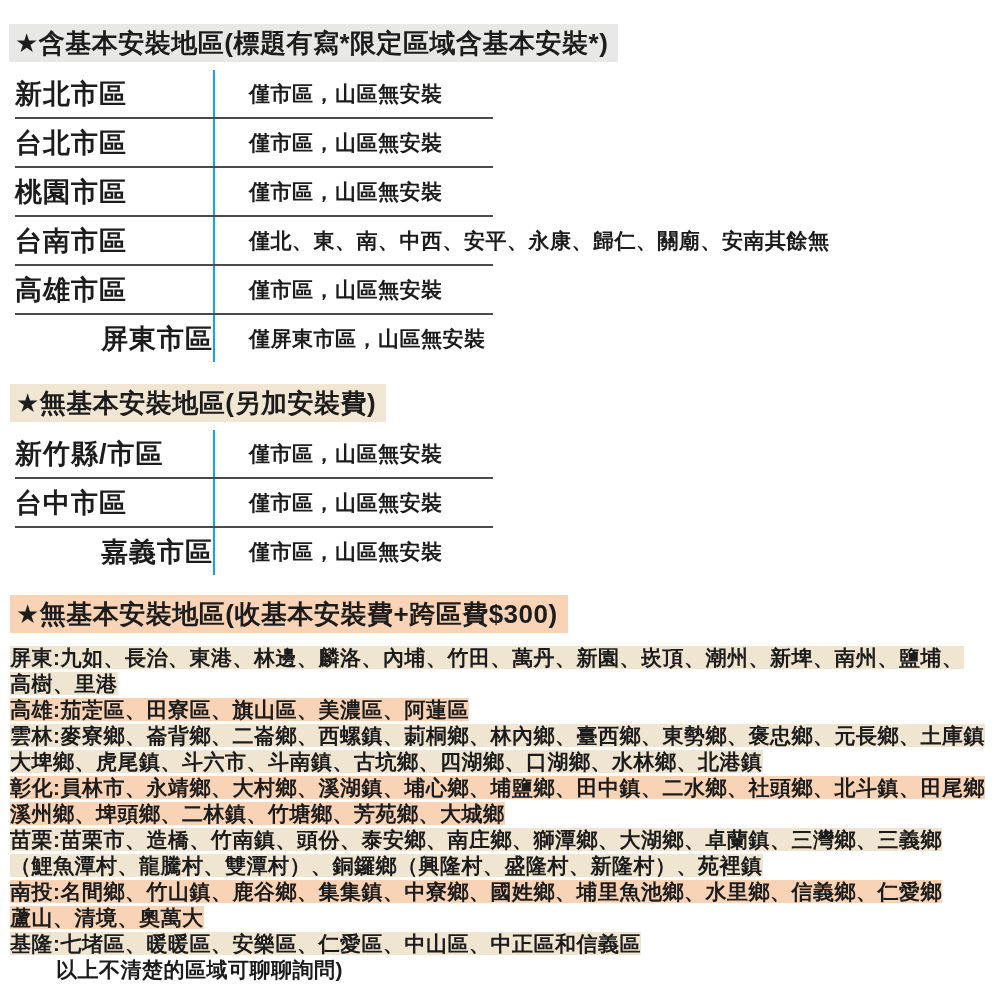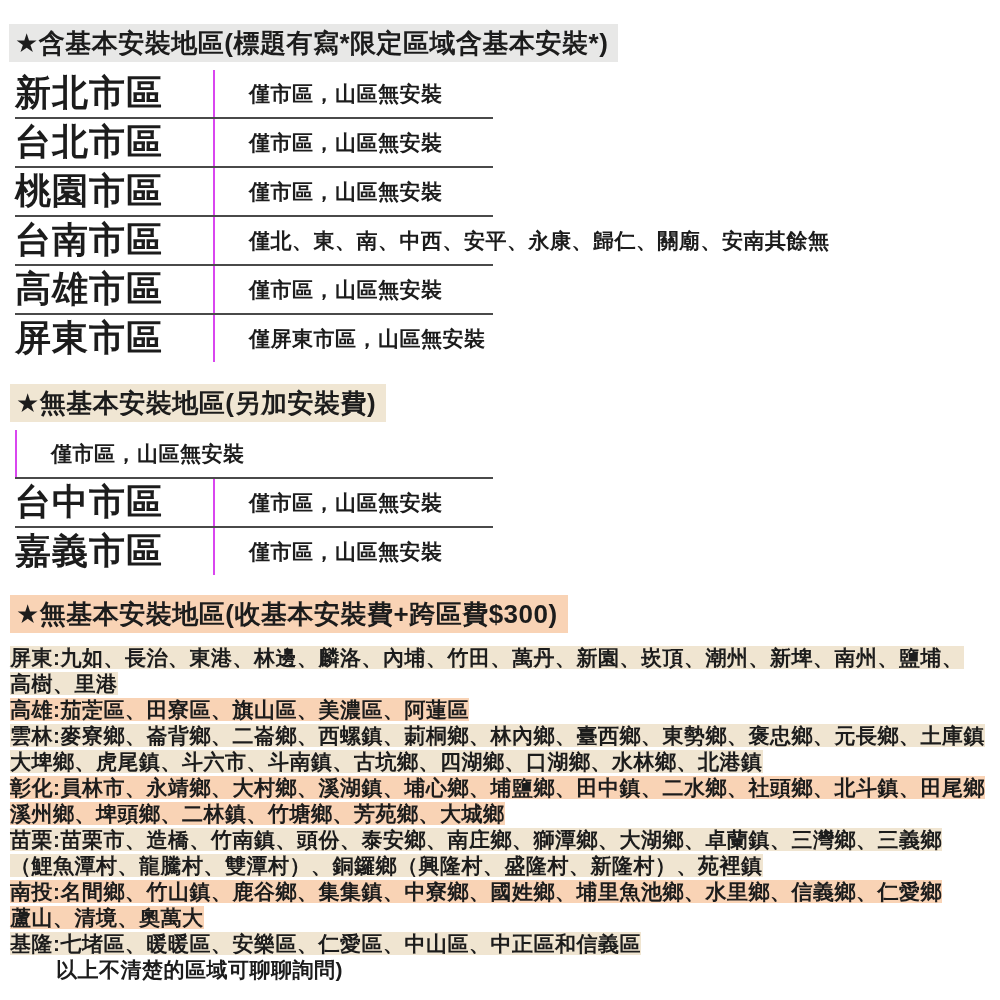--- a/index.html
+++ b/index.html
@@ -38,32 +38,32 @@
   .inst-table {
     margin: 8px 0 0 15px;
     width: 478px;
   }
   .inst-row {
     display: flex;
     align-items: center;
     height: 47px;
     border-bottom: 2px solid #4a4a4a;
   }
-  .inst-row:last-child { border-bottom: none; }
+  .inst-row:last-child { border-bottom: none; text-align: right; }
   .cell-region {
     flex: 0 0 198px;
-    font-size: 36px;
+    font-size: 27px;
     letter-spacing: 1px;
     white-space: nowrap;
   }
   .cell-note {
     align-self: stretch;
     display: flex;
     align-items: center;
-    border-left: 2px solid #d946ef;
+    border-left: 2px solid #0ea5e9;
     padding-left: 34px;
     font-size: 21px;
     white-space: nowrap;
     letter-spacing: 0.5px;
   }
 
   
   .area-list {
     margin: 12px 0 0 10px;
     font-size: 21px;
@@ -108,20 +108,21 @@
       <div class="cell-region">屏東市區</div>
       <div class="cell-note">僅屏東市區，山區無安裝</div>
     </div>
   </div>
 
   
   <div class="sec-header hdr-beige">★無基本安裝地區(另加安裝費)</div>
 
   <div class="inst-table">
     <div class="inst-row">
+      <div class="cell-region">新竹縣/市區</div>
       <div class="cell-note">僅市區，山區無安裝</div>
     </div>
     <div class="inst-row">
       <div class="cell-region">台中市區</div>
       <div class="cell-note">僅市區，山區無安裝</div>
     </div>
     <div class="inst-row">
       <div class="cell-region">嘉義市區</div>
       <div class="cell-note">僅市區，山區無安裝</div>
     </div>

